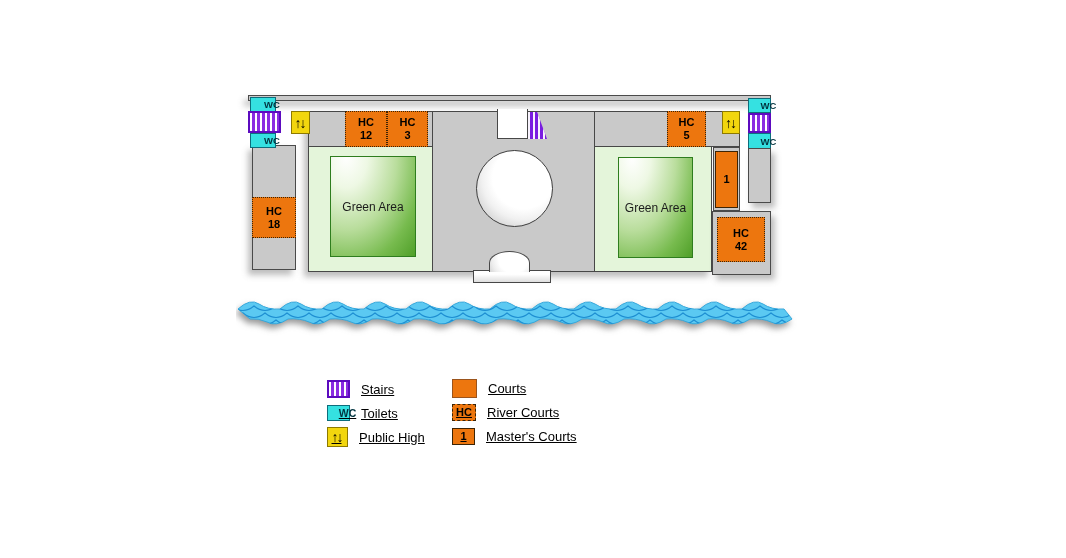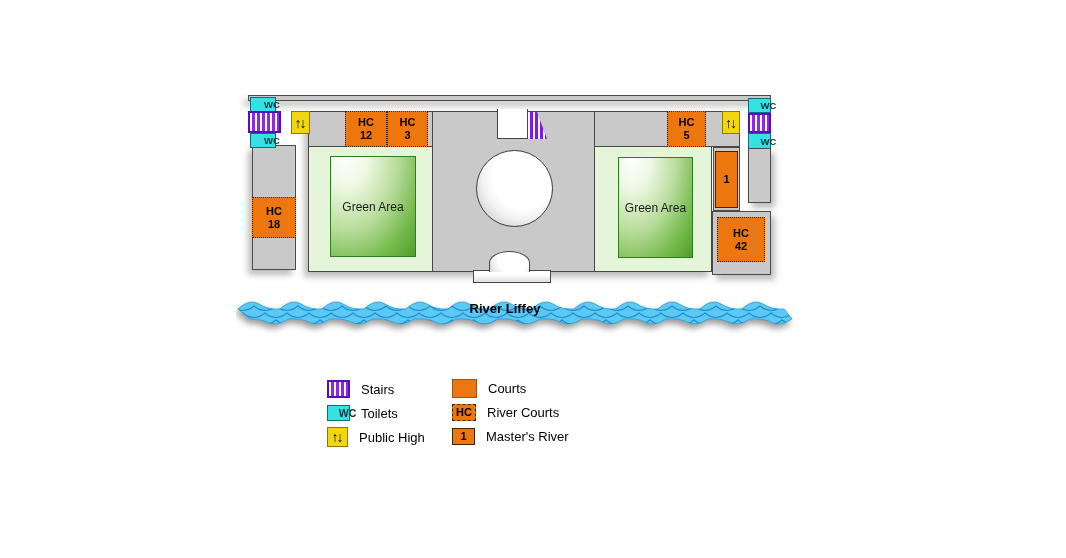--- a/index.html
+++ b/index.html
@@ -14,21 +14,21 @@
   .wc{background:#35e1e1;border:1.5px solid #0d6d7c;color:#00333e;font-weight:bold;font-size:9.5px;
       display:flex;align-items:center;justify-content:center;padding-left:18px;}
   .stairs{border:2.5px solid #5c0bbf;background:repeating-linear-gradient(90deg,#ffffff 0 2px,#8a2be2 2px 5px);}
   .lift{background:#f2d60e;border:1.5px solid #8d7900;color:#000;font-weight:bold;font-size:14px;
         letter-spacing:-2px;display:flex;align-items:center;justify-content:center;padding-right:2px;}
   .greenbox{border:1.5px solid #2e7d1e;display:flex;align-items:center;justify-content:center;
             font-size:12px;color:#1b1b1b;
             background:radial-gradient(ellipse at 18% 0%,#ffffff 0%,#eef8e4 22%,#b9dd9c 52%,#77bb4e 78%,#4f9f28 100%);}
   .circle{border-radius:50%;border:1.5px solid #3f3f3f;
           background:radial-gradient(circle at 62% 36%,#ffffff 46%,#f1f1f1 62%,#cfcfcf 84%,#b4b4b4 100%);}
-  .leg-col{position:absolute;display:flex;flex-direction:column;gap:4px;}
+  .leg-col{position:absolute;display:flex;flex-direction:column;gap:4px;text-decoration:underline;}
   .leg-row{display:flex;align-items:center;gap:11px;height:20px;}
   .leg-label{font-size:13px;color:#000;white-space:nowrap;}
   .maplabel{font-weight:bold;color:#000;}
 </style>
 </head>
 <body>
 
 <div class="plan">
 
   <div class="abs gray shadow" style="left:248px;top:95px;width:523px;height:6px;border-width:1px;"></div>
@@ -123,21 +123,20 @@
     </defs>
     <g style="filter:drop-shadow(-2px 4px 3px rgba(70,70,70,.55));">
       <path d="M2,17 q12,-11 21,-5 q9,6 21,5 q12,-11 21,-5 q9,6 21,5 q12,-11 21,-5 q9,6 21,5 q12,-11 21,-5 q9,6 21,5 q12,-11 21,-5 q9,6 21,5 q12,-11 21,-5 q9,6 21,5 q12,-11 21,-5 q9,6 21,5 q12,-11 21,-5 q9,6 21,5 q12,-11 21,-5 q9,6 21,5 q12,-11 21,-5 q9,6 21,5 q12,-11 21,-5 q9,6 21,5 q12,-11 21,-5 q9,6 21,5 q12,-11 21,-5 q9,6 21,5 L556,27 q-12,8 -21,3 q-9,-4 -21,-3 q-12,8 -21,3 q-9,-4 -21,-3 q-12,8 -21,3 q-9,-4 -21,-3 q-12,8 -21,3 q-9,-4 -21,-3 q-12,8 -21,3 q-9,-4 -21,-3 q-12,8 -21,3 q-9,-4 -21,-3 q-12,8 -21,3 q-9,-4 -21,-3 q-12,8 -21,3 q-9,-4 -21,-3 q-12,8 -21,3 q-9,-4 -21,-3 q-12,8 -21,3 q-9,-4 -21,-3 q-12,8 -21,3 q-9,-4 -21,-3 q-12,8 -21,3 q-9,-4 -21,-3 q-12,8 -21,3 q-9,-4 -17,-3 Z" fill="#5bc9f2" stroke="#35a8dc" stroke-width="1"></path>
       <g clip-path="url(#bandclip)" stroke="#1e8fd2" stroke-width="1.2" fill="none">
         <path d="M-4,14 q11,9 22,0 q11,9 22,0 q11,9 22,0 q11,9 22,0 q11,9 22,0 q11,9 22,0 q11,9 22,0 q11,9 22,0 q11,9 22,0 q11,9 22,0 q11,9 22,0 q11,9 22,0 q11,9 22,0 q11,9 22,0 q11,9 22,0 q11,9 22,0 q11,9 22,0 q11,9 22,0 q11,9 22,0 q11,9 22,0 q11,9 22,0 q11,9 22,0 q11,9 22,0 q11,9 22,0 q11,9 22,0 q11,9 22,0"></path>
         <path d="M-15,21 q11,9 22,0 q11,9 22,0 q11,9 22,0 q11,9 22,0 q11,9 22,0 q11,9 22,0 q11,9 22,0 q11,9 22,0 q11,9 22,0 q11,9 22,0 q11,9 22,0 q11,9 22,0 q11,9 22,0 q11,9 22,0 q11,9 22,0 q11,9 22,0 q11,9 22,0 q11,9 22,0 q11,9 22,0 q11,9 22,0 q11,9 22,0 q11,9 22,0 q11,9 22,0 q11,9 22,0 q11,9 22,0 q11,9 22,0"></path>
         <path d="M-4,28 q11,9 22,0 q11,9 22,0 q11,9 22,0 q11,9 22,0 q11,9 22,0 q11,9 22,0 q11,9 22,0 q11,9 22,0 q11,9 22,0 q11,9 22,0 q11,9 22,0 q11,9 22,0 q11,9 22,0 q11,9 22,0 q11,9 22,0 q11,9 22,0 q11,9 22,0 q11,9 22,0 q11,9 22,0 q11,9 22,0 q11,9 22,0 q11,9 22,0 q11,9 22,0 q11,9 22,0 q11,9 22,0 q11,9 22,0"></path>
       </g>
     </g>
   </svg>
-  <div class="abs maplabel" style="left:420px;top:301px;width:170px;text-align:center;font-size:13px;">River Liffey</div>
 
   <div class="leg-col" style="left:327px;top:379px;">
     <div class="leg-row">
       <span class="abs stairs" style="position:static;display:inline-block;width:23px;height:18px;"></span>
       <span class="leg-label">Stairs</span>
     </div>
     <div class="leg-row">
       <span class="wc" style="display:inline-flex;width:23px;height:16px;box-sizing:border-box;font-size:10.5px;">
         <span>WC</span>
       </span>
@@ -159,17 +158,17 @@
     <div class="leg-row">
       <span class="court" style="display:inline-flex;width:24px;height:17px;border-style:dashed;box-sizing:border-box;">
         <span>HC</span>
       </span>
       <span class="leg-label">River Courts</span>
     </div>
     <div class="leg-row">
       <span class="court" style="display:inline-flex;width:23px;height:17px;border-style:solid;box-sizing:border-box;">
         <span>1</span>
       </span>
-      <span class="leg-label">Master's River</span>
+      <span class="leg-label">Master's Courts</span>
     </div>
   </div>
 
 </div>
 
 </body></html>

